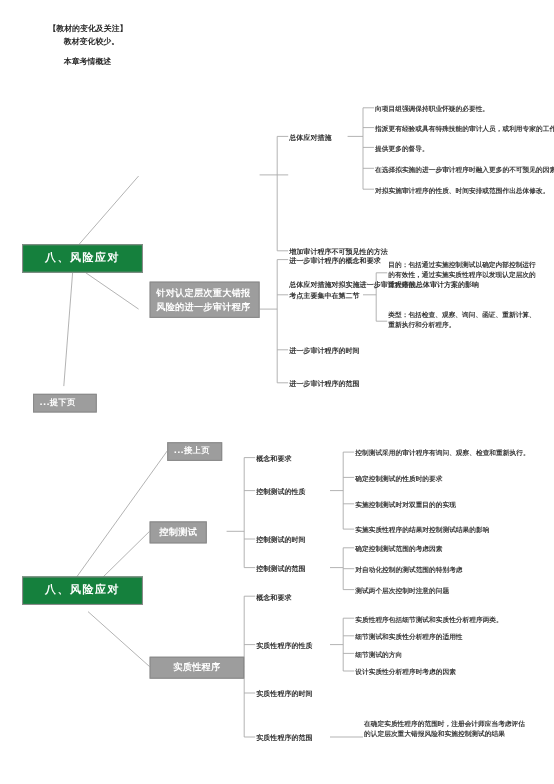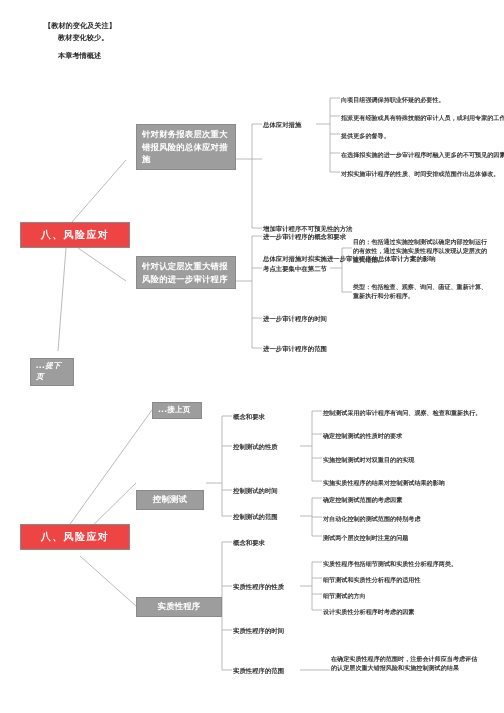--- a/index.html
+++ b/index.html
@@ -58,21 +58,21 @@
     color: #ffffff;
     font-size: 8.4px;
     line-height: 1.42;
     letter-spacing: .2px;
     padding: 3px 5px;
     text-align: center;
     font-weight: bold;
     border: 1px solid #8a8a8a;
   }
   .node-box.root {
-    background: #ef4444;
+    background: #15803d;
     font-size: 10px;
     letter-spacing: 1.4px;
     padding: 5px 6px;
   }
   .node-box.cont {
     font-size: 7.6px;
     letter-spacing: .2px;
     padding: 2px 5px;
     text-align: left;
   }
@@ -139,25 +139,24 @@
 
       <path d="M330 172 L342 172"></path>
       <path d="M342 152 L342 196"></path>
       <path d="M342 152 L352 152"></path>
       <path d="M342 196 L352 196"></path>
     </g>
   </svg>
 
   <div class="node-box root" style="left:20px; top:126px; width:110px;">八、风险应对</div>
 
-  <div class="node-box branch" style="left:136px; top:28px; width:100px;">针对财务报表层次重大错报风险的总体应对措施</div>
 
   <div class="node-box branch" style="left:136px; top:160px; width:100px;">针对认定层次重大错报风险的进一步审计程序</div>
 
-  <div class="node-box cont" style="left:30px; top:262px; width:44px;font-style:italic;">...提下页</div>
+  <div class="node-box cont" style="left:30px; top:262px; width:58px;">...提下页</div>
 
   <div class="leaf" style="left:263px; top:25px;text-align:center;">总体应对措施</div>
   <div class="leaf" style="left:263px; top:129px;">增加审计程序不可预见性的方法</div>
   <div class="leaf" style="left:263px; top:159px;">总体应对措施对拟实施进一步审计程序的总体审计方案的影响</div>
 
   <div class="leaf sub2" style="left:341px; top:-1px;">向项目组强调保持职业怀疑的必要性。</div>
   <div class="leaf sub2" style="left:341px; top:17px;">指派更有经验或具有特殊技能的审计人员，或利用专家的工作。</div>
   <div class="leaf sub2" style="left:341px; top:35px;">提供更多的督导。</div>
   <div class="leaf sub2" style="left:341px; top:54px;">在选择拟实施的进一步审计程序时融入更多的不可预见的因素。</div>
   <div class="leaf sub2" style="left:341px; top:73px;">对拟实施审计程序的性质、时间安排或范围作出总体修改。</div>
@@ -216,21 +215,21 @@
       <path d="M312 232 L322 232"></path>
 
       <path d="M300 292 L330 292"></path>
     </g>
   </svg>
 
   <div class="node-box cont" style="left:152px; top:24px; width:50px;">...接上页</div>
 
   <div class="node-box root" style="left:20px; top:146px; width:110px;">八、风险应对</div>
 
-  <div class="node-box" style="left:136px; top:96px; width:68px;margin-top:16px;">控制测试</div>
+  <div class="node-box" style="left:136px; top:96px; width:52px;">控制测试</div>
 
   <div class="node-box" style="left:136px; top:219px; width:86px;">实质性程序</div>
 
   <div class="leaf" style="left:233px; top:35px;">概念和要求</div>
   <div class="leaf" style="left:233px; top:65px;">控制测试的性质</div>
   <div class="leaf" style="left:233px; top:109px;">控制测试的时间</div>
   <div class="leaf" style="left:233px; top:135px;">控制测试的范围</div>
 
   <div class="leaf sub2" style="left:323px; top:30px;">控制测试采用的审计程序有询问、观察、检查和重新执行。</div>
   <div class="leaf sub2" style="left:323px; top:53px;">确定控制测试的性质时的要求</div>

